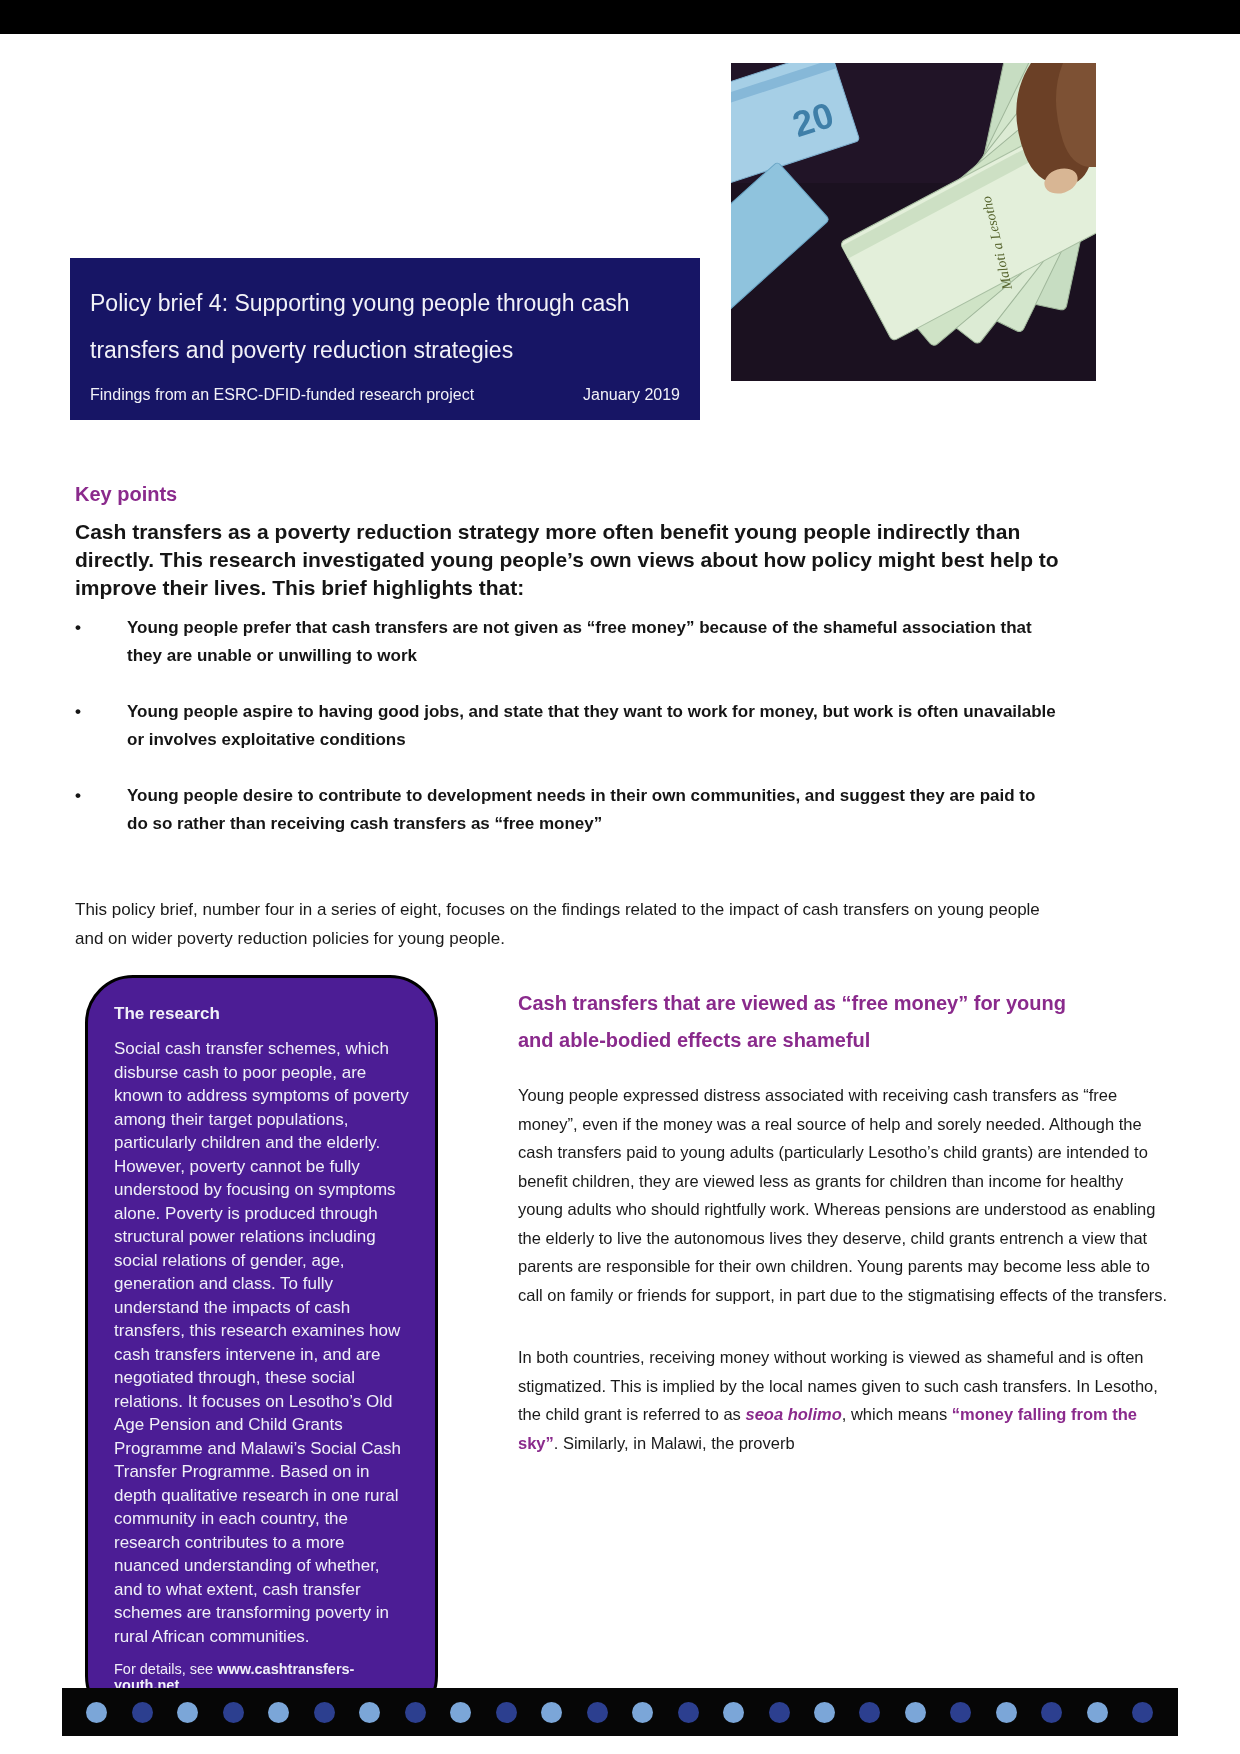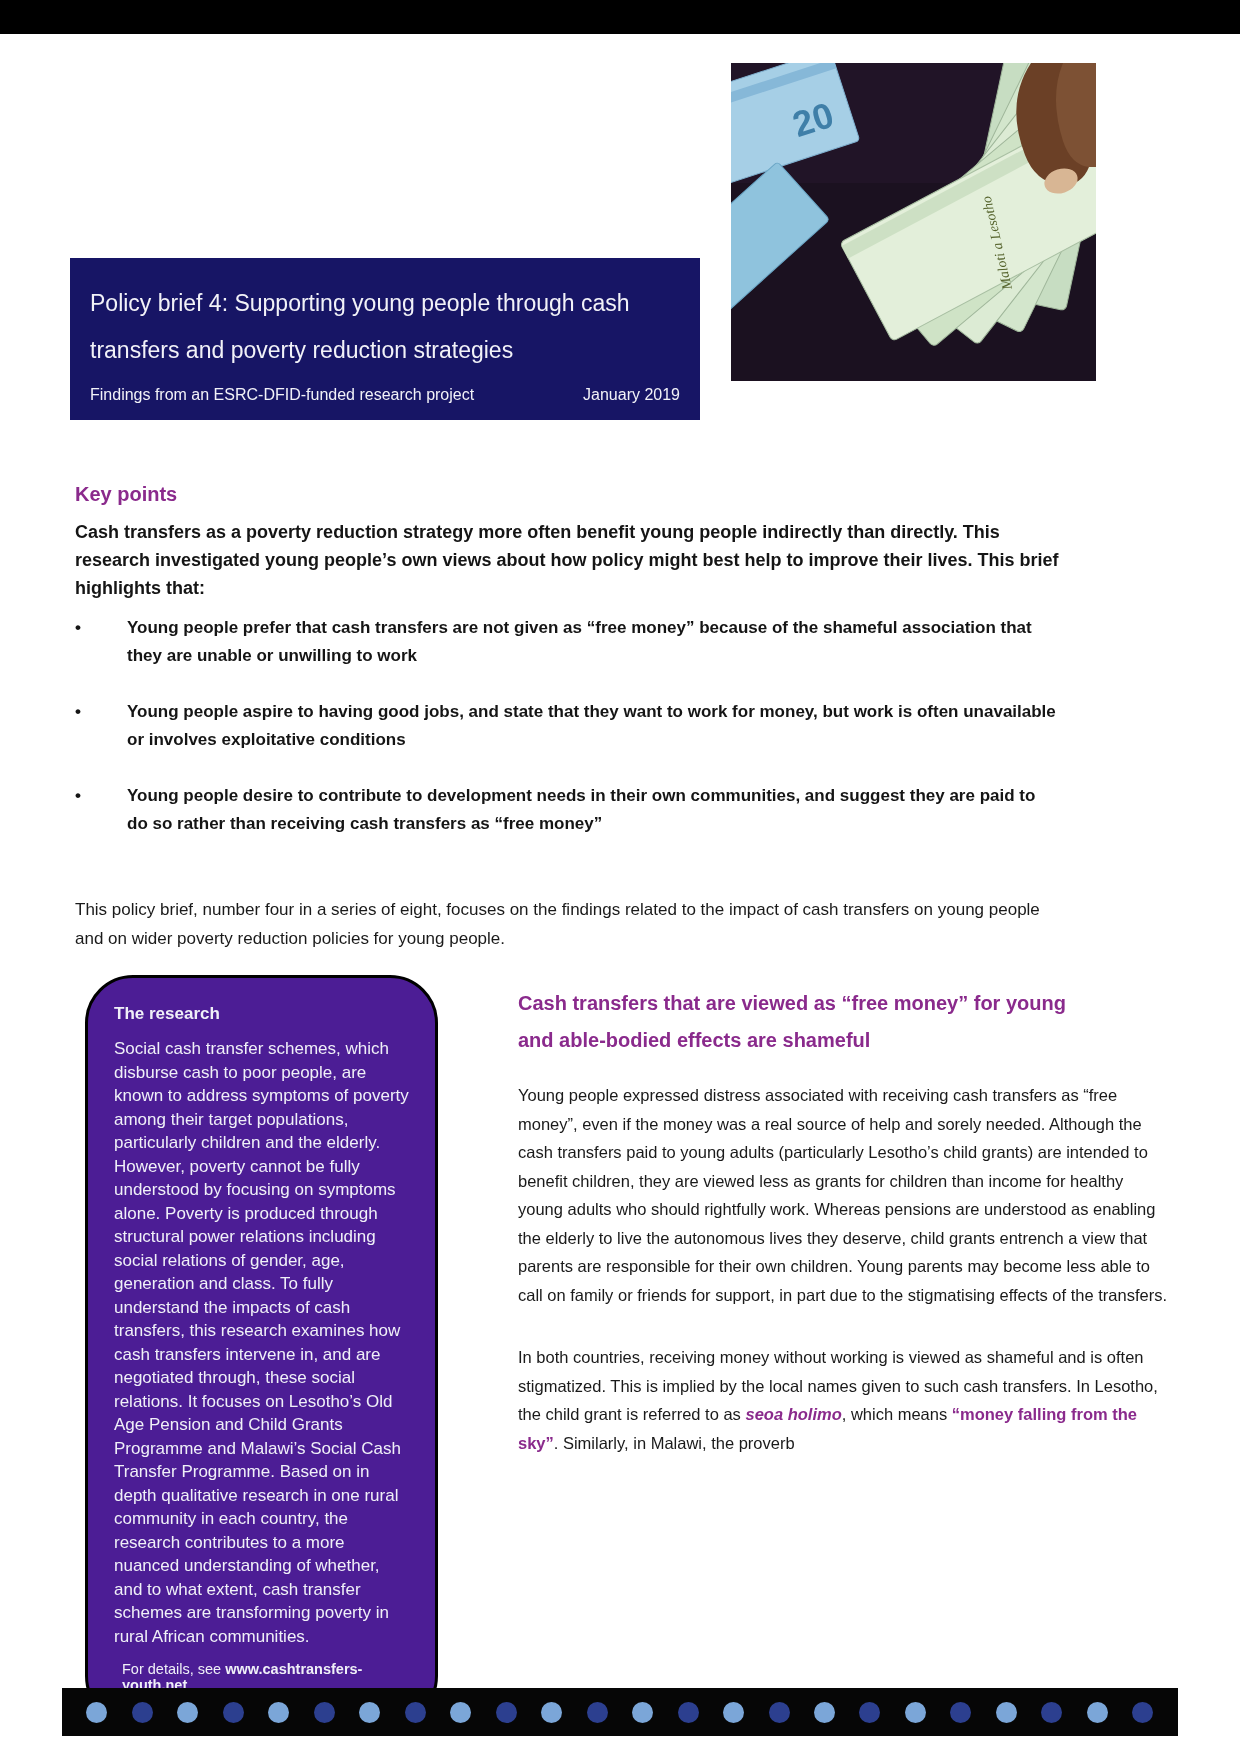--- a/index.html
+++ b/index.html
@@ -20,33 +20,33 @@
 
   .photo{position:absolute;left:731px;top:63px;width:365px;height:318px;}
   .photo svg{width:100%;height:100%;display:block;}
 
   .brief-bar{position:absolute;left:70px;top:258px;width:630px;height:162px;box-sizing:border-box;
              background:#171565;color:#f2f2f8;padding:22px 20px 12px;}
   .brief-title{font-size:23px;line-height:47px;font-weight:normal;}
   .brief-sub{display:flex;justify-content:space-between;font-size:16px;margin-top:12px;}
 
   .kp-heading{position:absolute;left:75px;top:483px;font-size:20px;font-weight:bold;color:#8a2a8c;}
-  .kp-intro{position:absolute;left:75px;top:518px;width:985px;font-size:18px;font-weight:bold;
+  .kp-intro{position:absolute;left:75px;top:518px;width:985px;font-size:21px;font-weight:bold;
             line-height:28px;color:#151515;}
   .bullets{position:absolute;left:75px;top:614px;width:985px;}
   .bullet{display:flex;margin-bottom:28px;font-size:17px;font-weight:bold;line-height:28px;color:#151515;}
   .bullet .marker{width:52px;flex:none;}
   .series-note{position:absolute;left:75px;top:895px;width:985px;font-size:17px;line-height:29px;color:#1a1a1a;}
 
   .research-box{position:absolute;left:85px;top:975px;width:353px;box-sizing:border-box;
                 background:#4c1d95;border:3px solid #000;border-radius:48px;
                 padding:26px 26px 28px;color:#f0f0f8;}
   .research-heading{font-size:17px;font-weight:bold;margin-bottom:13px;}
   .research-body{font-size:17px;line-height:23.5px;}
-  .research-details{margin-top:13px;font-size:14.5px;margin-left:8px;}
+  .research-details{margin-top:13px;font-size:14.5px;}
   .research-details .link{font-weight:bold;}
 
   .article{position:absolute;left:518px;top:985px;width:650px;color:#1a1a1a;}
   .article-heading{width:560px;font-size:20px;font-weight:bold;color:#8a2a8c;line-height:37px;}
   .article p{font-size:16.5px;line-height:28.5px;margin:22px 0 0;}
   .article p.para2{margin-top:34px;}
   .term{font-style:italic;font-weight:bold;color:#8a2a8c;}
   .phrase{font-weight:bold;color:#8a2a8c;}
 
   .footer-bar{position:absolute;left:62px;top:1688px;width:1116px;height:48px;background:#060606;

